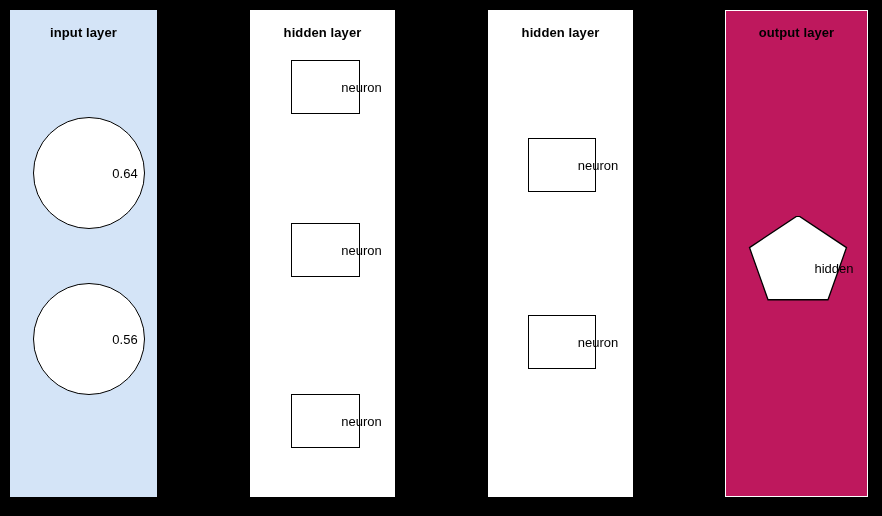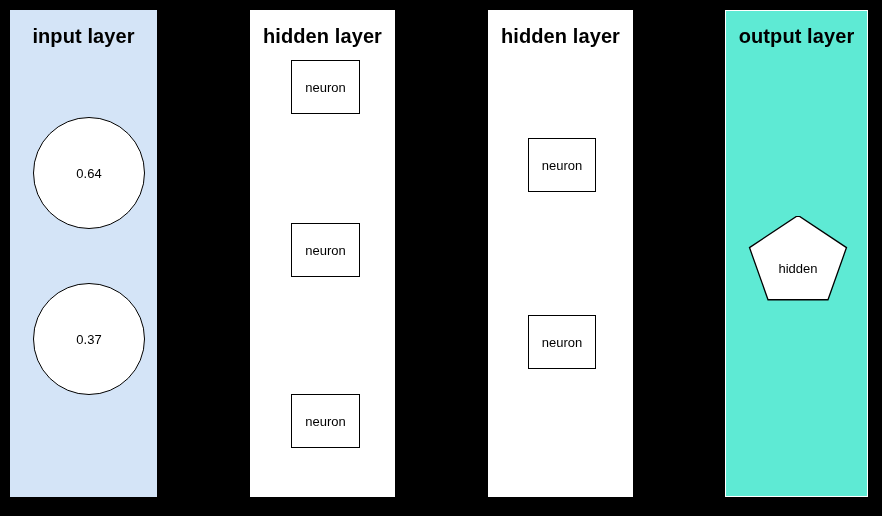--- a/index.html
+++ b/index.html
@@ -19,21 +19,21 @@
     position: absolute;
     overflow: hidden;
     box-sizing: border-box;
   }
   .panel-title {
     position: absolute;
     left: 0;
     right: 0;
     top: 14px;
     text-align: center;
-    font-size: 20px;
+    font-size: 13px;
     font-weight: bold;
     color: #000000;
     letter-spacing: 0.1px;
   }
   .edges-svg {
     position: absolute;
     left: 0;
     top: 0;
     width: 882px;
     height: 516px;
@@ -43,20 +43,21 @@
     position: absolute;
   }
   .node-label {
     position: absolute;
     display: flex;
     align-items: center;
     justify-content: center;
     font-size: 13px;
     color: #000000;
     pointer-events: none;
+    margin-left: 36px;
   }
   .circle-node {
     border: 1.3px solid #000000;
     border-radius: 50%;
     background: #ffffff;
     box-sizing: border-box;
   }
   .box-node {
     border: 1.5px solid #000000;
     background: #ffffff;
@@ -101,30 +102,30 @@
   <div id="panels">
       <div class="layer-panel" style="left: 10px; top: 10px; width: 147px; height: 487px; background: rgb(212, 228, 247); border: 1px solid rgb(212, 228, 247);">
         <div class="panel-title">input layer</div>
       </div>
       <div class="layer-panel" style="left: 250px; top: 10px; width: 145px; height: 487px; background: rgb(255, 255, 255); border: 1px solid rgb(255, 255, 255);">
         <div class="panel-title">hidden layer</div>
       </div>
       <div class="layer-panel" style="left: 488px; top: 10px; width: 145px; height: 487px; background: rgb(255, 255, 255); border: 1px solid rgb(255, 255, 255);">
         <div class="panel-title">hidden layer</div>
       </div>
-      <div class="layer-panel" style="left: 725px; top: 10px; width: 143px; height: 487px; background: #5eead4; border: 1px solid rgb(255, 255, 255);">
+      <div class="layer-panel" style="left: 725px; top: 10px; width: 143px; height: 487px; background: #be185d; border: 1px solid rgb(255, 255, 255);">
         <div class="panel-title">output layer</div>
       </div>
     </div>
 
   <div id="nodes">
       <div class="node-shape circle-node" style="left: 33px; top: 117px; width: 112px; height: 112px;"></div>
       <div class="node-label" style="left: 33px; top: 117px; width: 112px; height: 112px;">0.64</div>
       <div class="node-shape circle-node" style="left: 33px; top: 283px; width: 112px; height: 112px;"></div>
-      <div class="node-label" style="left: 33px; top: 283px; width: 112px; height: 112px;">0.37</div>
+      <div class="node-label" style="left: 33px; top: 283px; width: 112px; height: 112px;">0.56</div>
       <div class="node-shape box-node" style="left: 291px; top: 60px; width: 69px; height: 54px;"></div>
       <div class="node-label" style="left: 291px; top: 60px; width: 69px; height: 54px;">neuron</div>
       <div class="node-shape box-node" style="left: 291px; top: 223px; width: 69px; height: 54px;"></div>
       <div class="node-label" style="left: 291px; top: 223px; width: 69px; height: 54px;">neuron</div>
       <div class="node-shape box-node" style="left: 291px; top: 394px; width: 69px; height: 54px;"></div>
       <div class="node-label" style="left: 291px; top: 394px; width: 69px; height: 54px;">neuron</div>
       <div class="node-shape box-node" style="left: 528px; top: 138px; width: 68px; height: 54px;"></div>
       <div class="node-label" style="left: 528px; top: 138px; width: 68px; height: 54px;">neuron</div>
       <div class="node-shape box-node" style="left: 528px; top: 315px; width: 68px; height: 54px;"></div>
       <div class="node-label" style="left: 528px; top: 315px; width: 68px; height: 54px;">neuron</div>

